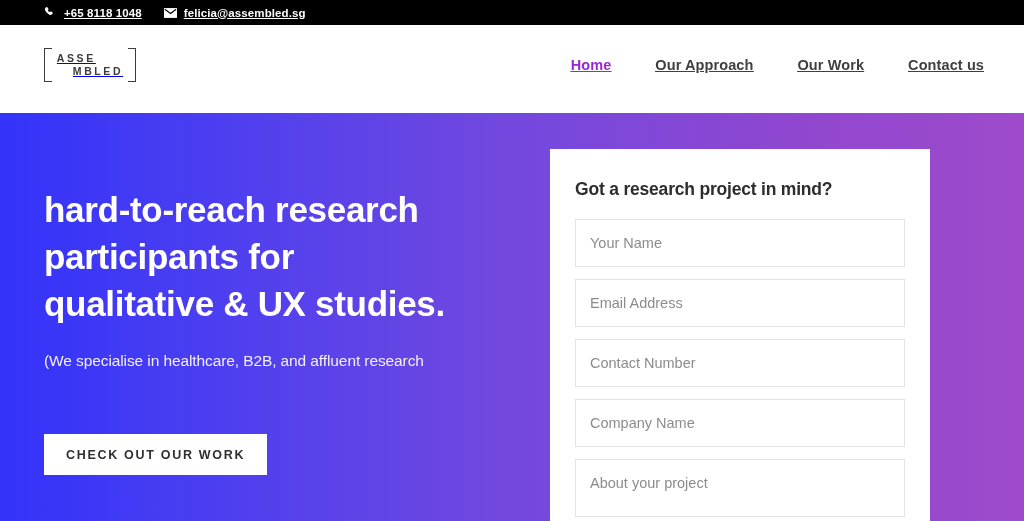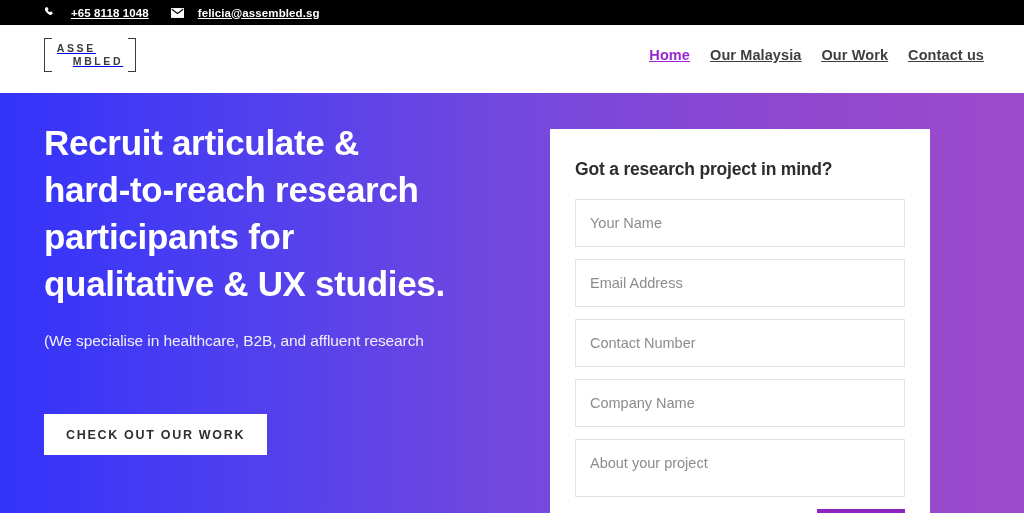--- a/index.html
+++ b/index.html
@@ -16,39 +16,39 @@
     height: 25px;
     background: #000000;
     display: flex;
     align-items: center;
     padding-left: 44px;
     gap: 22px;
   }
   .topbar-item {
     display: flex;
     align-items: center;
-    gap: 14px;
+    gap: 7px;
     color: #ffffff;
     font-size: 11.5px;
     font-weight: 700;
     letter-spacing: 0.1px;
     white-space: nowrap;
   }
   .topbar-item .ico {
     display: inline-flex;
     align-items: center;
     justify-content: center;
     width: 13px;
     height: 13px;
   }
   .topbar-item .ico svg { display: block; }
 
   
   .header {
-    height: 68px;
+    height: 88px;
     background: #ffffff;
     display: flex;
     align-items: center;
     justify-content: space-between;
     padding: 0 40px 8px 44px;
   }
   .logo {
     position: relative;
     width: 92px;
     height: 40px;
@@ -78,21 +78,21 @@
     font-weight: 700;
     letter-spacing: 2.6px;
     color: #3b3b3b;
     font-family: "Liberation Sans", sans-serif;
   }
   .logo-line.l2 { padding-left: 16px; }
 
   .nav {
     display: flex;
     align-items: flex-start;
-    gap: 20px;
+    gap: 44px;
     text-decoration: underline;
   }
   .nav-item {
     font-size: 14.5px;
     font-weight: 700;
     color: #3f3f3f;
     letter-spacing: 0.1px;
     white-space: nowrap;
     cursor: pointer;
   }
@@ -231,32 +231,32 @@
 <div class="header">
   <a class="logo" href="#">
     <span class="logo-lines">
       <span class="logo-line l1">ASSE</span>
       <span class="logo-line l2">MBLED</span>
     </span>
   </a>
 
   <nav class="nav">
     <a class="nav-item active" href="#">Home</a>
-    <a class="nav-item" href="#">Our Malaysia</a>
+    <a class="nav-item" href="#">Our Approach</a>
     <a class="nav-item" href="#">Our Work</a>
     <a class="nav-item" href="#">Contact us</a>
   </nav>
 </div>
 
 <div class="hero">
   <div class="hero-inner">
 
     <div class="hero-left">
       <h1 class="hero-title">
-        <span>Recruit articulate &amp;</span><br>
+        <br>
         <span>hard-to-reach research</span><br>
         <span>participants for</span><br>
         <span>qualitative &amp; UX studies.</span>
       </h1>
 
       <p class="hero-sub">
         <span>(We specialise in healthcare, B2B, and affluent research</span><br>
         <br>
       </p>
 

